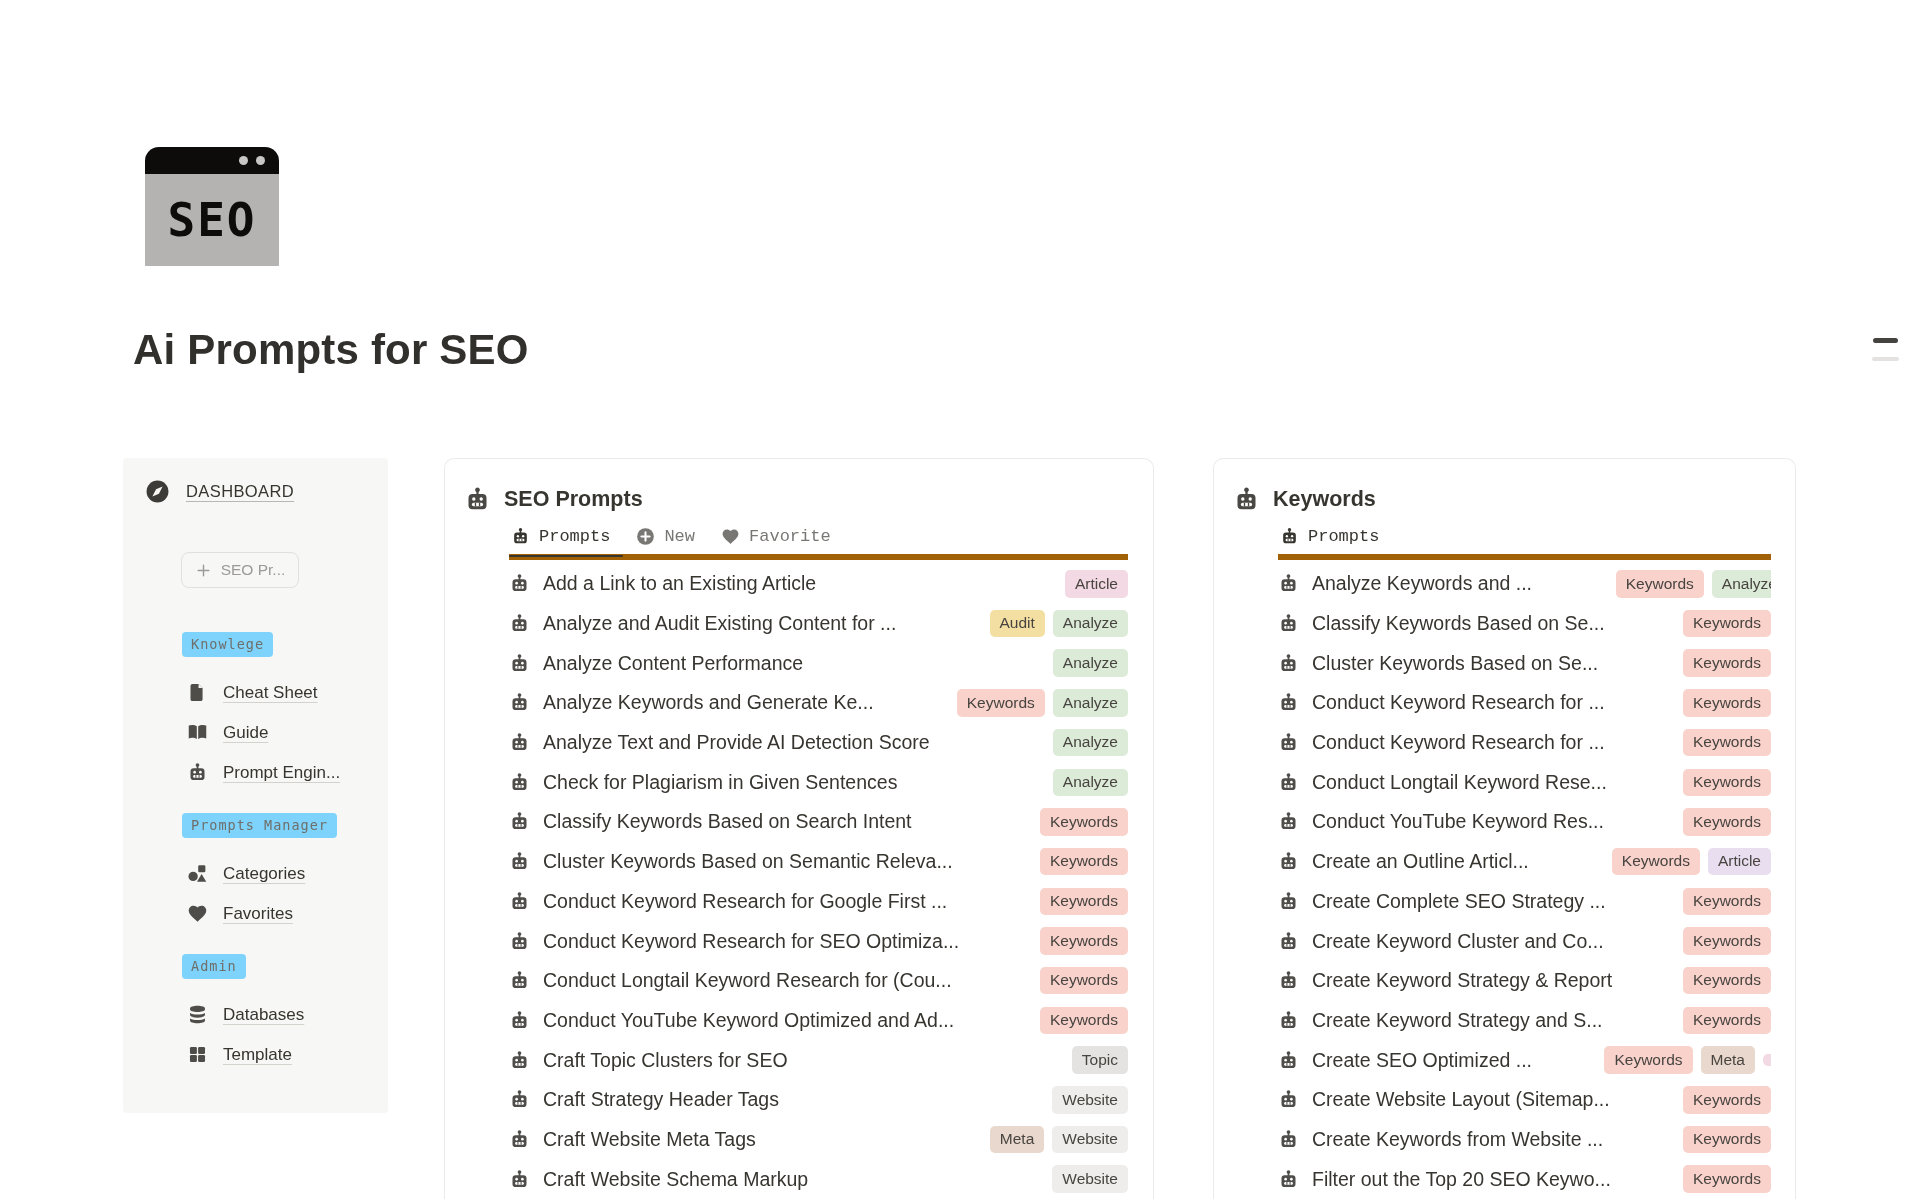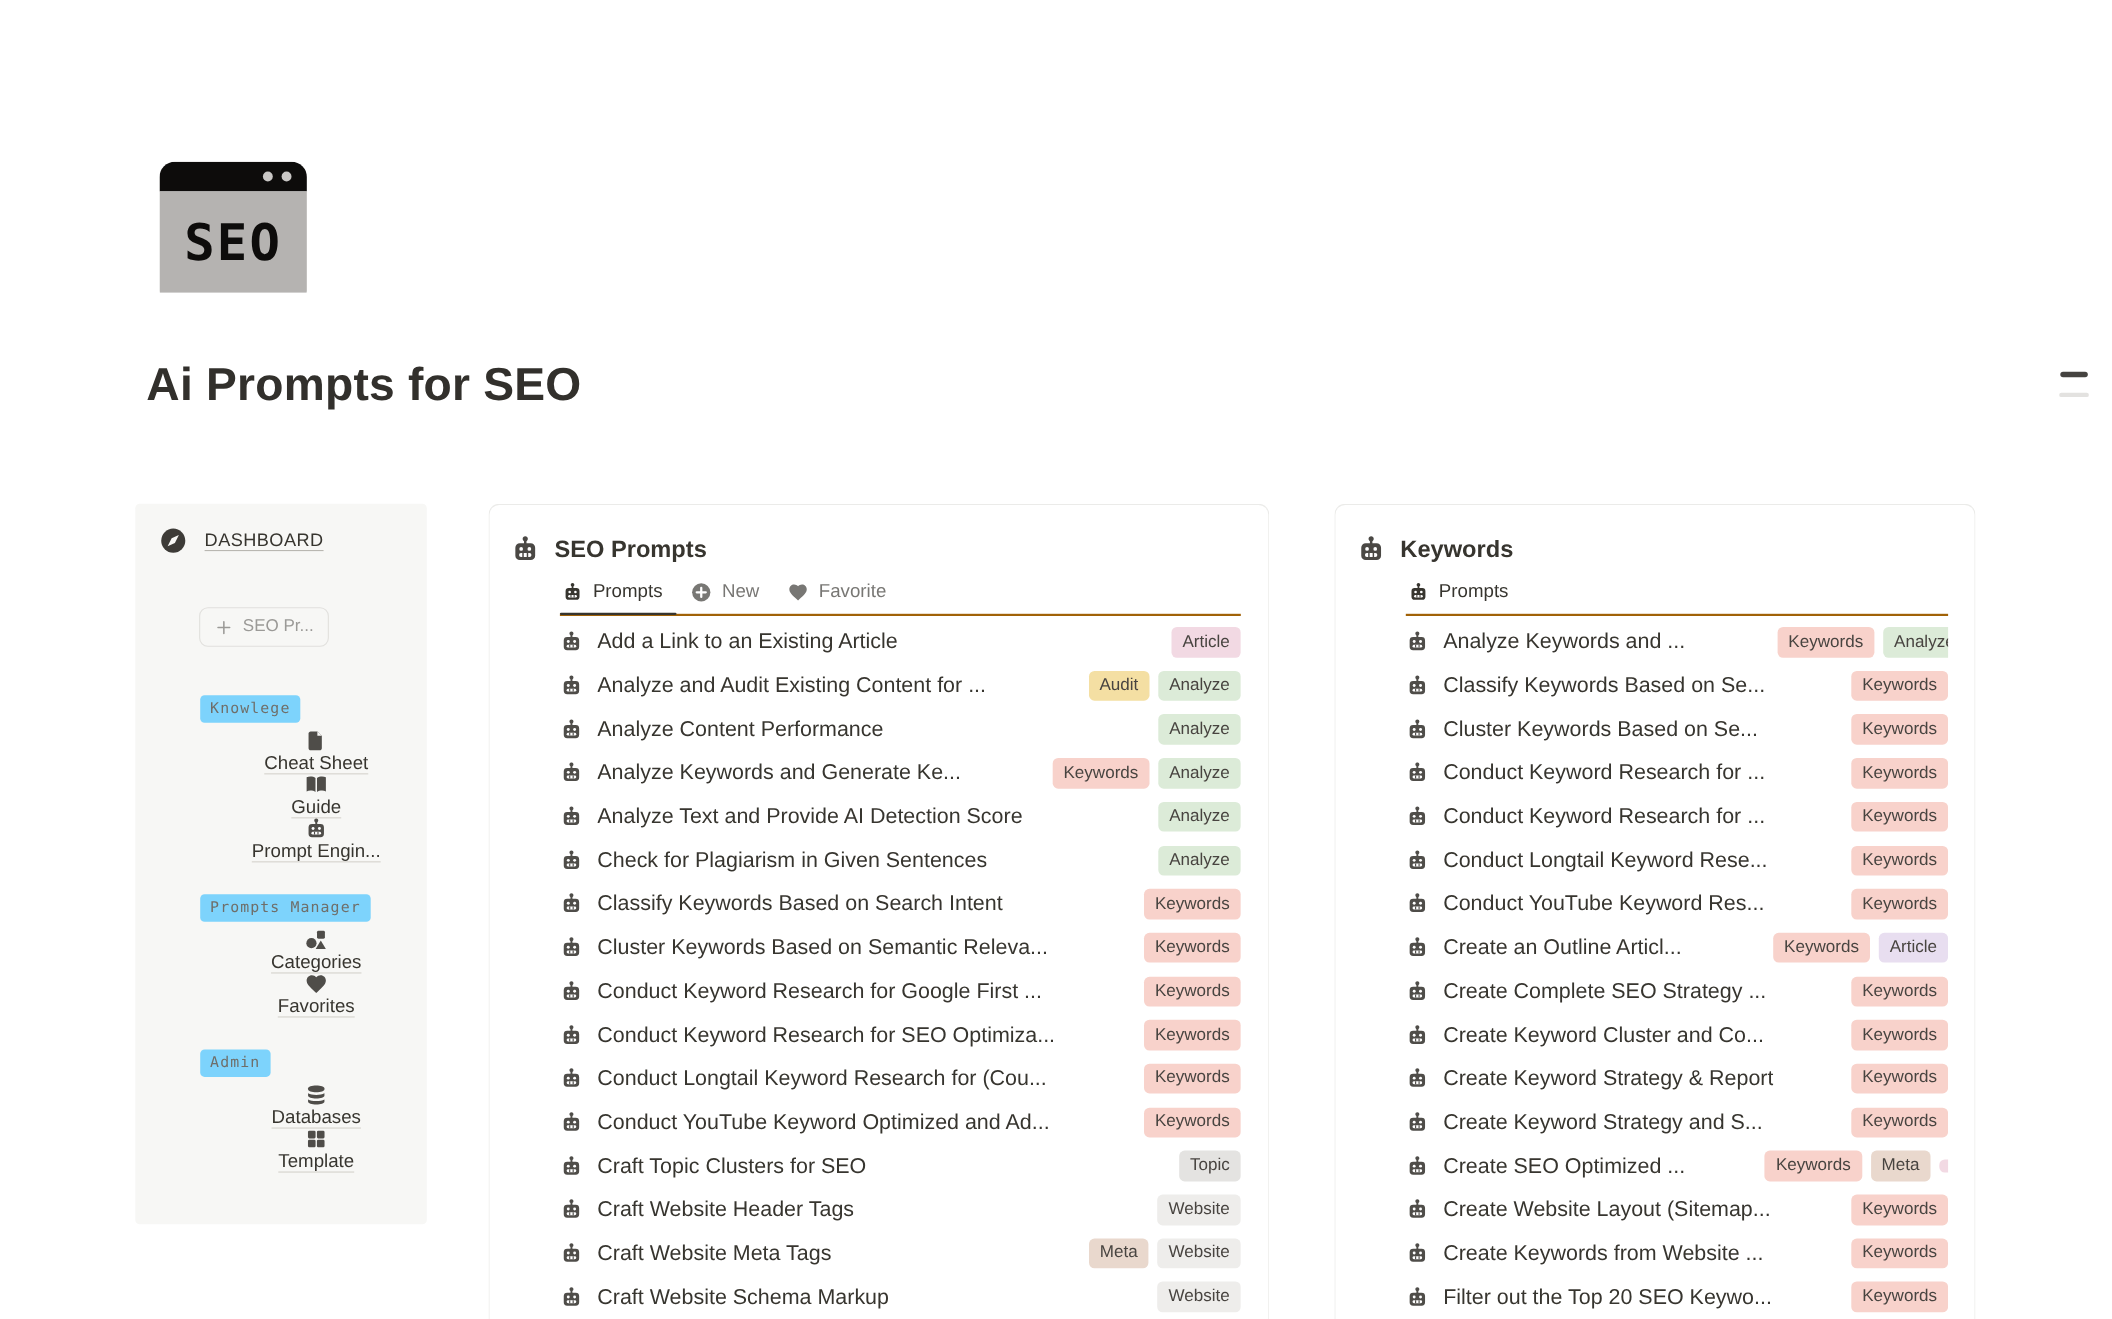--- a/index.html
+++ b/index.html
@@ -36,36 +36,36 @@
     text-decoration:underline; text-decoration-color:#b9b7b1; text-underline-offset:4px; cursor:pointer; }
   .sb-btn { margin:48px 0 0 36px; width:118px; height:36px; border:1px solid #e1e0dd;
     border-radius:8px; background:transparent; display:flex; align-items:center; justify-content:center;
     gap:9px; color:#9b9a97; font-size:15.5px; cursor:pointer; }
   .sb-btn .ic { width:17px; height:17px; display:flex; }
   .sb-sections { margin-top:44px; }
   .sb-badge { display:inline-block; margin-left:37px; background:#7dd3fc; color:#6f6e69;
     font-family:"DejaVu Sans Mono", monospace; font-size:13.5px; letter-spacing:1px;
     padding:4px 9px 5px; border-radius:4px; }
   .sb-items { margin-top:6px; }
-  .sb-item { display:flex; align-items:center; height:40px; margin-left:42px; cursor:pointer;flex-direction:column; }
+  .sb-item { display:flex; align-items:flex-end; gap:15px; height:40px; margin-left:42px; cursor:pointer; }
   .sb-item .ic { width:21px; height:21px; color:#4f4d49; flex:0 0 auto; display:flex; }
   .sb-item-label { font-size:17px; color:#37352f; text-decoration:underline;
     text-decoration-color:#d4d2cc; text-underline-offset:4px; }
   .sb-gap { height:30px; }
 
   
   .card { position:absolute; top:458px; background:#fff; border:1px solid #ebebe9;
     border-bottom:none; border-radius:10px 10px 0 0; height:760px; }
   .card-1 { left:444px;  width:710px; }
   .card-2 { left:1213px; width:583px; }
   .card-head { display:flex; align-items:center; gap:13px; margin:25px 0 0 19px; height:30px; cursor:pointer; }
   .card-head .ic { width:27px; height:27px; color:#4a4844; display:flex; }
   .card-title { font-size:21.5px; font-weight:bold; color:#37352f; }
-  .tabbar { display:flex; align-items:flex-start; margin:14px 0 0 64px; height:32px;
-    border-bottom:2px solid #a16207; }
+  .tabbar { display:flex; align-items:center; margin:14px 0 0 64px; height:32px;
+    border-bottom:6px solid #a16207;font-family:Liberation Mono, monospace; }
   .card-1 .tabbar { width:619px; }
   .card-2 .tabbar { width:493px; }
   .tab { display:flex; align-items:center; gap:9px; padding:0 13px 9px; font-size:17px;
     color:#787774; cursor:pointer; position:relative; }
   .tab:first-child { padding-left:2px; }
   .tab .ic { width:19px; height:19px; display:flex; }
   .tab.active { color:#37352f; font-weight:500; }
   .tab.active::after { content:""; position:absolute; left:0; right:0; bottom:-2px;
     height:2.5px; background:#37352f; border-radius:1px; }
   .tab.dark { color:#37352f; font-weight:500; }
@@ -440,21 +440,21 @@
         <div class="row">
           <span class="ic">
             <svg viewBox="0 0 24 24">
               <path fill="currentColor" d="M12 1.3c1.2 0 2.1 1 2.1 2.1 0 .8-.4 1.5-1.1 1.9V7h3.4A3.6 3.6 0 0 1 20 10.6V17a3.6 3.6 0 0 1-3.6 3.6H7.6A3.6 3.6 0 0 1 4 17v-6.4A3.6 3.6 0 0 1 7.6 7H11V5.3c-.7-.4-1.1-1.1-1.1-1.9 0-1.1.9-2.1 2.1-2.1z"></path>
               <circle cx="8.7" cy="11.6" r="1.5" fill="#fff"></circle>
               <circle cx="15.3" cy="11.6" r="1.5" fill="#fff"></circle>
               <rect x="7" y="14.9" width="10" height="3.1" rx="1.55" fill="#fff"></rect>
               <path d="M10.2 14.9v3.1M13.8 14.9v3.1" stroke="currentColor" stroke-width="1.2"></path>
             </svg>
           </span>
-          <span class="row-title">Craft Website Header Tags</span>
+          <span class="row-title">Craft Strategy Header Tags</span>
           <span class="row-tags">
             <span class="tag" style="background: rgb(238, 237, 235);">Website</span>
           </span>
         </div>
         <div class="row">
           <span class="ic">
             <svg viewBox="0 0 24 24">
               <path fill="currentColor" d="M12 1.3c1.2 0 2.1 1 2.1 2.1 0 .8-.4 1.5-1.1 1.9V7h3.4A3.6 3.6 0 0 1 20 10.6V17a3.6 3.6 0 0 1-3.6 3.6H7.6A3.6 3.6 0 0 1 4 17v-6.4A3.6 3.6 0 0 1 7.6 7H11V5.3c-.7-.4-1.1-1.1-1.1-1.9 0-1.1.9-2.1 2.1-2.1z"></path>
               <circle cx="8.7" cy="11.6" r="1.5" fill="#fff"></circle>
               <circle cx="15.3" cy="11.6" r="1.5" fill="#fff"></circle>

